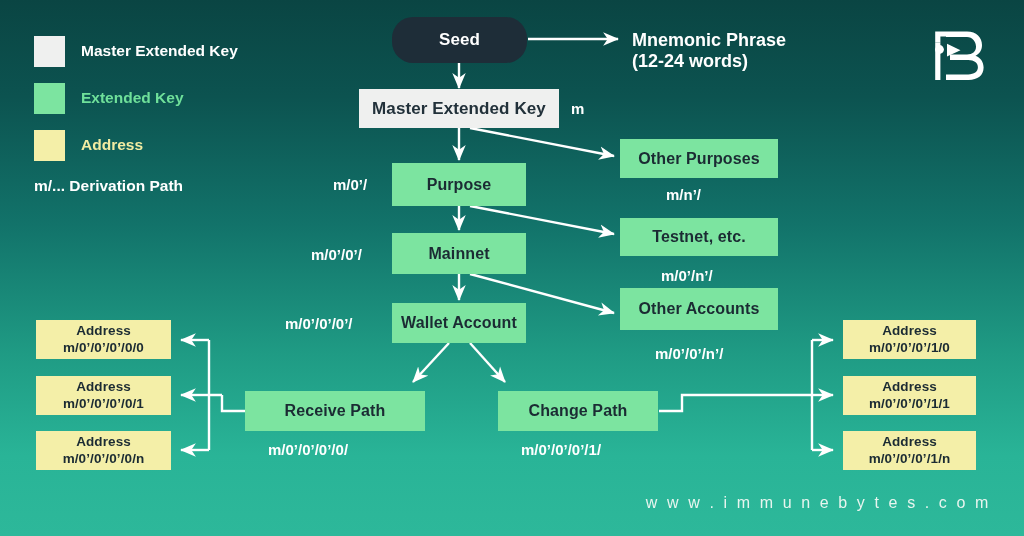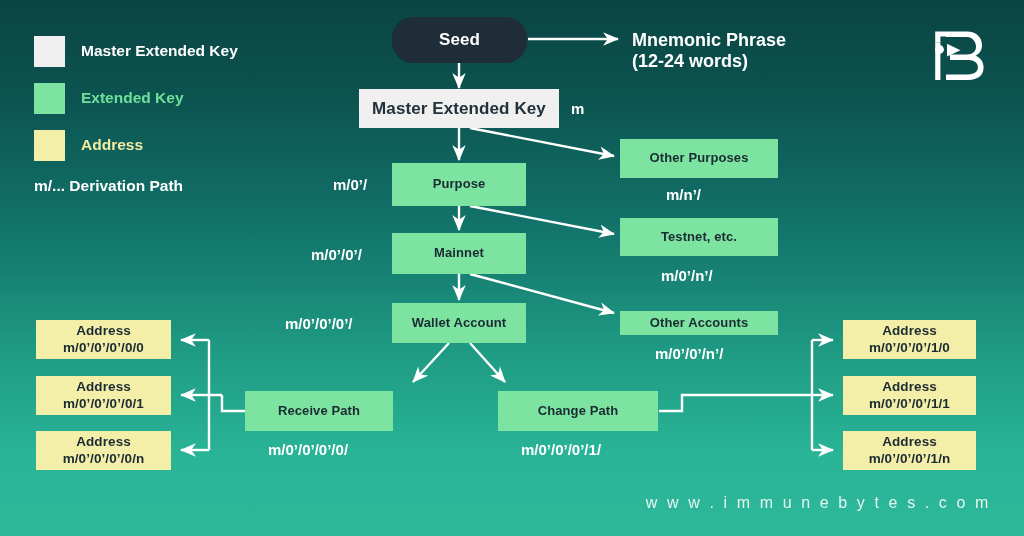--- a/index.html
+++ b/index.html
@@ -49,21 +49,21 @@
     border-radius: 21px;
   }
   .node-white {
     background: #eff0ef;
     color: #22313a;
     font-size: 17px;
   }
   .node-green {
     background: #7ce4a0;
     color: #1b2b33;
-    font-size: 13px;
+    font-size: 16px;
   }
   .node-yellow {
     background: #f4efa8;
     color: #1b2b33;
     font-size: 13.5px;
     flex-direction: column;
     line-height: 1.2;
   }
   .node-yellow .addr-title { font-weight: bold; }
   .node-yellow .addr-path  { font-weight: bold; }
@@ -232,24 +232,24 @@
 
   <div class="node node-green" style="left:392px; top:233px; width:134px; height:41px;">Mainnet</div>
   <div class="path-label" style="left:311px; top:246px;">m/0’/0’/</div>
 
   <div class="node node-green" style="left:620px; top:218px; width:158px; height:38px;">Testnet, etc.</div>
   <div class="path-label" style="left:661px; top:267px;">m/0’/n’/</div>
 
   <div class="node node-green" style="left:392px; top:303px; width:134px; height:40px;">Wallet Account</div>
   <div class="path-label" style="left:285px; top:315px;">m/0’/0’/0’/</div>
 
-  <div class="node node-green" style="left:620px; top:311px; width:158px; height:24px;">Other Accounts</div>
+  <div class="node node-green" style="left:620px; top:288px; width:158px; height:42px;">Other Accounts</div>
   <div class="path-label" style="left:655px; top:345px;">m/0’/0’/n’/</div>
 
-  <div class="node node-green" style="left:245px; top:391px; width:148px; height:40px;">Receive Path</div>
+  <div class="node node-green" style="left:245px; top:391px; width:180px; height:40px;">Receive Path</div>
   <div class="path-label" style="left:268px; top:441px;">m/0’/0’/0’/0/</div>
 
   <div class="node node-green" style="left:498px; top:391px; width:160px; height:40px;">Change Path</div>
   <div class="path-label" style="left:521px; top:441px;">m/0’/0’/0’/1/</div>
 
   <div class="node node-yellow" style="left:36px; top:320px; width:135px; height:39px;">
     <span class="addr-title">Address</span>
     <span class="addr-path">m/0’/0’/0’/0/0</span>
   </div>
   <div class="node node-yellow" style="left:36px; top:376px; width:135px; height:39px;">

